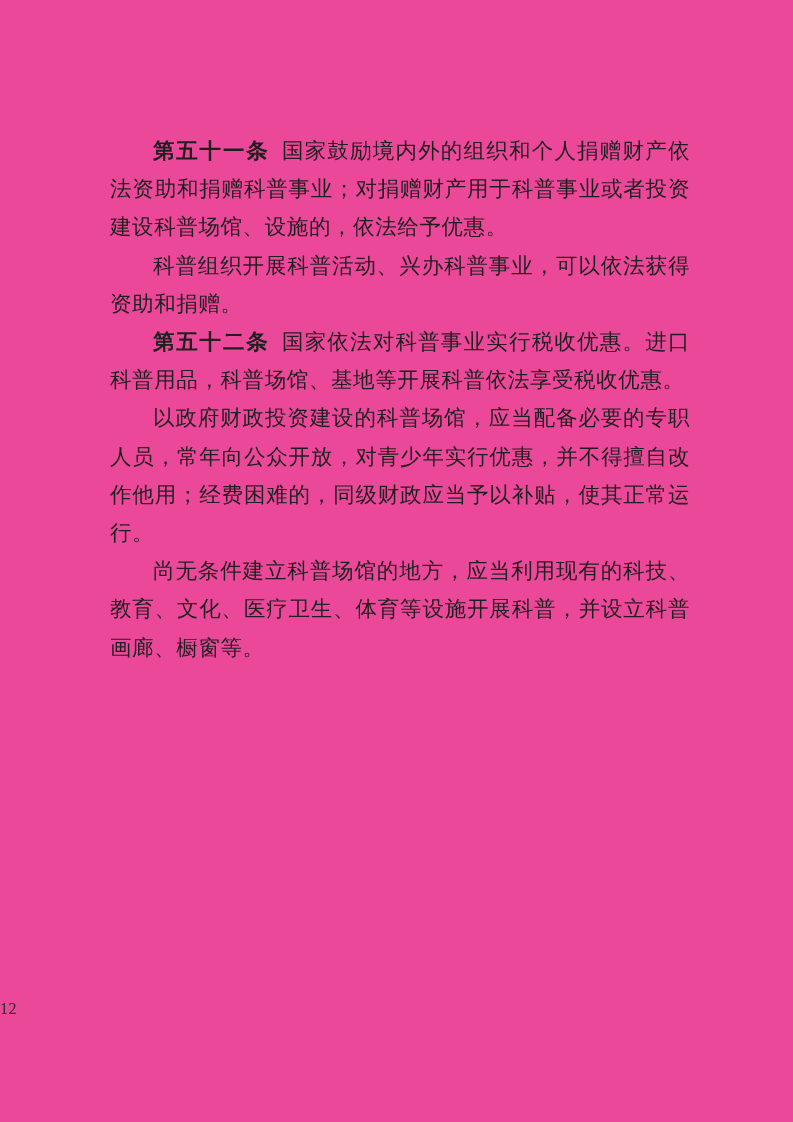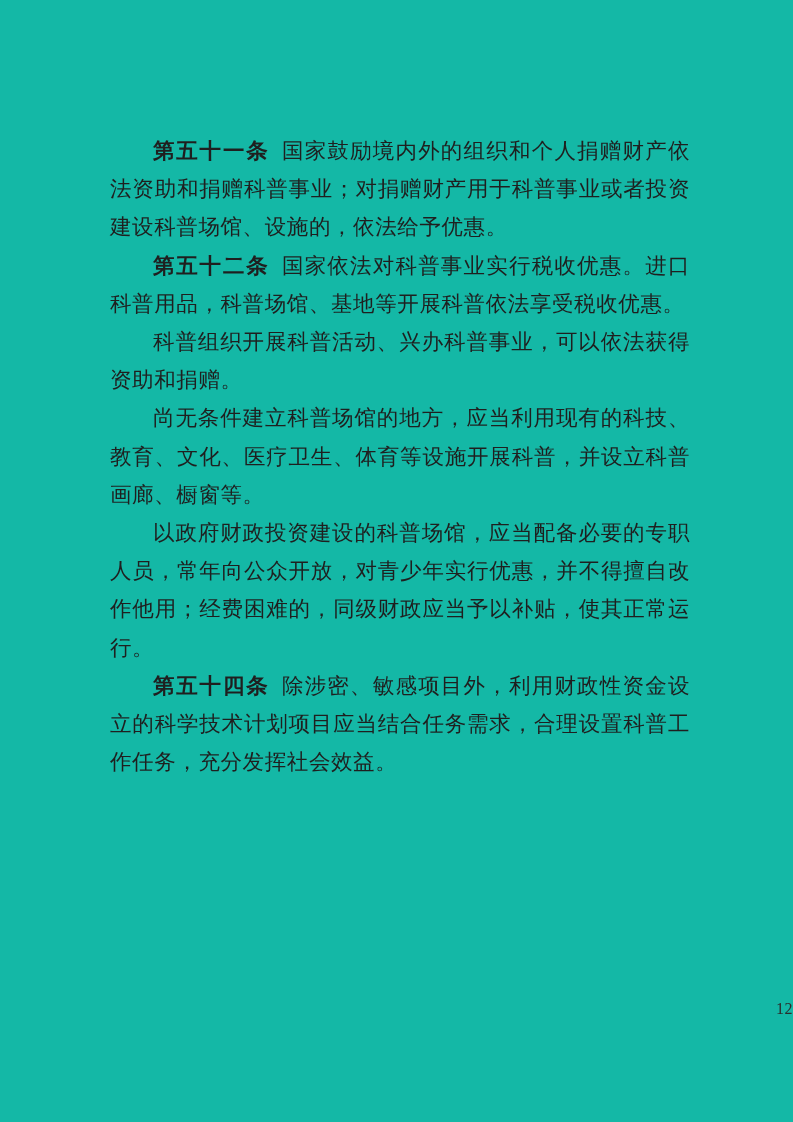--- a/index.html
+++ b/index.html
@@ -4,21 +4,21 @@
 <style>
   html, body {
     margin: 0;
     padding: 0;
     background: #ffffff;
   }
   .page {
     position: relative;
     width: 793px;
     height: 1122px;
-    background: #14b8a6;
+    background: #ec4899;
     margin: 0 auto;
     overflow: hidden;
     box-sizing: border-box;
   }
   .content {
     position: absolute;
     left: 110px;
     top: 132px;
     width: 580px;
   }
@@ -42,45 +42,44 @@
   }
   .para .art-gap {
     display: inline-block;
     width: 0.55em;
   }
   .page-number {
     position: absolute;
     left: 0;
     right: 0;
     top: 1000px;
-    text-align: right;
+    text-align: left;
     font-family: "Liberation Serif", serif;
     font-size: 16px;
     color: #2b2b2b;
     letter-spacing: 0.5px;
   }
 </style>
 </head>
 <body>
 
 <div class="page">
 
   <div class="content">
 
     <p class="para"><span class="art">第五十一条</span><span class="art-gap"></span><span>国家鼓励境内外的组织和个人捐赠财产依法资助和捐赠科普事业；对捐赠财产用于科普事业或者投资建设科普场馆、设施的，依法给予优惠。</span></p>
 
+    <p class="para"><span>科普组织开展科普活动、兴办科普事业，可以依法获得资助和捐赠。</span></p>
+
     <p class="para"><span class="art">第五十二条</span><span class="art-gap"></span><span>国家依法对科普事业实行税收优惠。进口科普用品，科普场馆、基地等开展科普依法享受税收优惠。</span></p>
 
-    <p class="para"><span>科普组织开展科普活动、兴办科普事业，可以依法获得资助和捐赠。</span></p>
 
+    <p class="para"><span>以政府财政投资建设的科普场馆，应当配备必要的专职人员，常年向公众开放，对青少年实行优惠，并不得擅自改作他用；经费困难的，同级财政应当予以补贴，使其正常运行。</span></p>
 
     <p class="para"><span>尚无条件建立科普场馆的地方，应当利用现有的科技、教育、文化、医疗卫生、体育等设施开展科普，并设立科普画廊、橱窗等。</span></p>
 
-    <p class="para"><span>以政府财政投资建设的科普场馆，应当配备必要的专职人员，常年向公众开放，对青少年实行优惠，并不得擅自改作他用；经费困难的，同级财政应当予以补贴，使其正常运行。</span></p>
-
-    <p class="para"><span class="art">第五十四条</span><span class="art-gap"></span><span>除涉密、敏感项目外，利用财政性资金设立的科学技术计划项目应当结合任务需求，合理设置科普工作任务，充分发挥社会效益。</span></p>
 
 
   </div>
 
   <div class="page-number">12</div>
 
 </div>
 
 </body></html>

